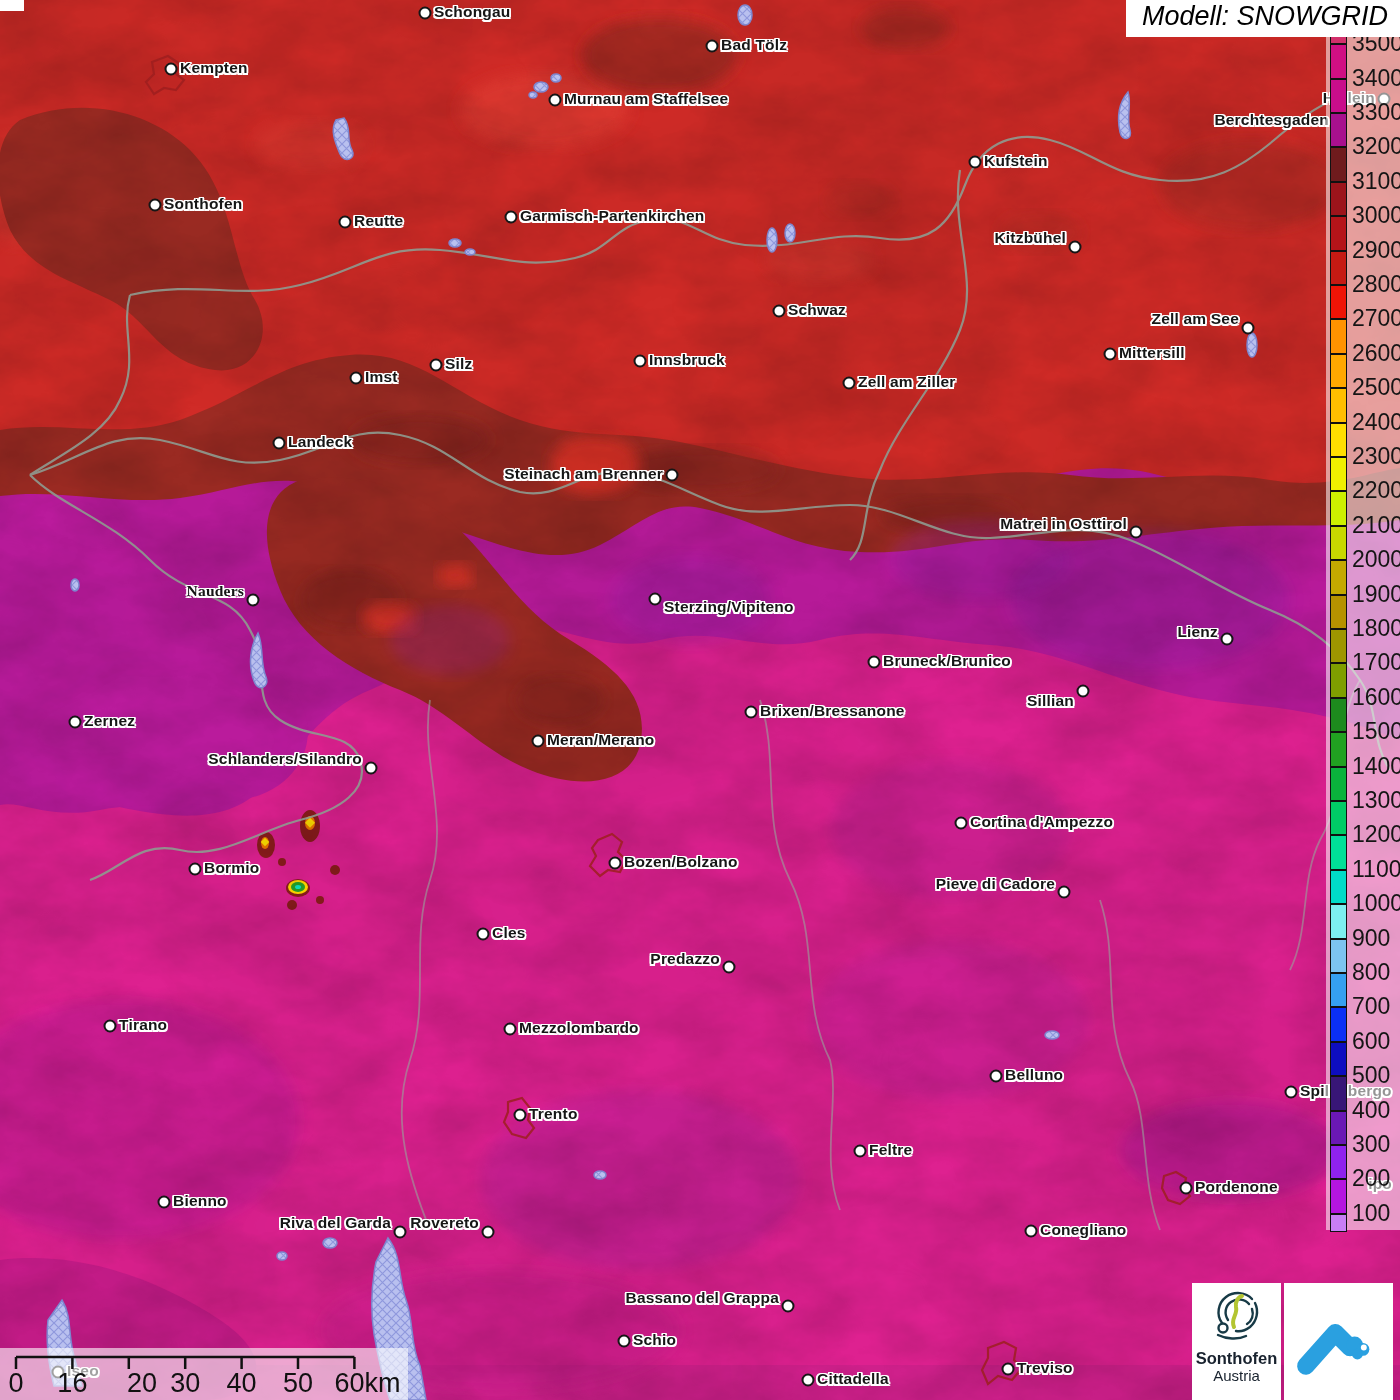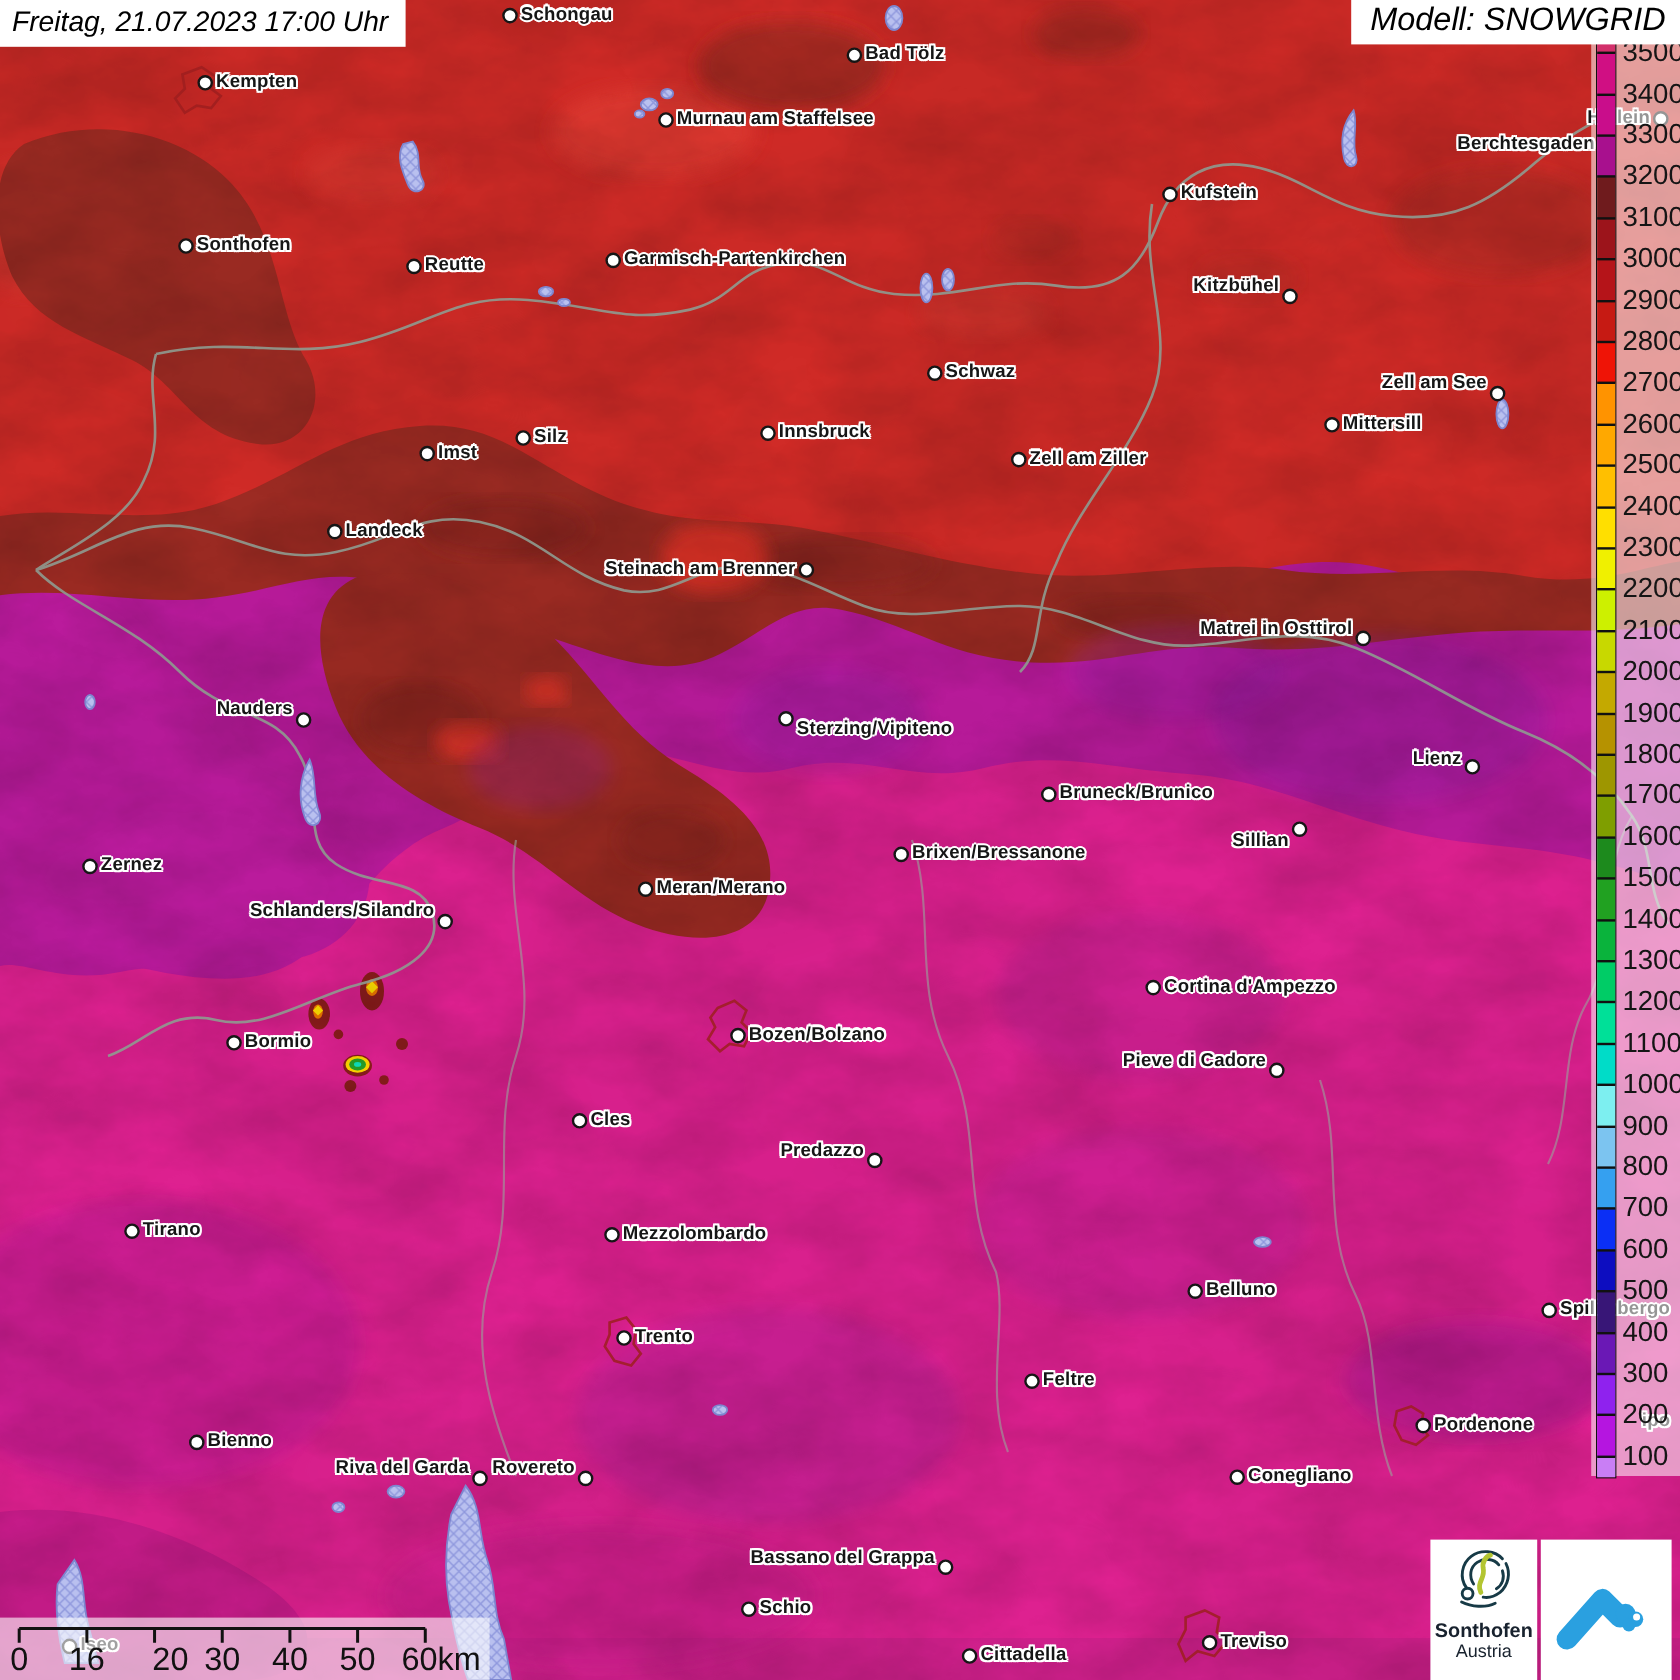--- a/index.html
+++ b/index.html
@@ -294,21 +294,21 @@
       <div class="city s-l" style="left: 672px; top: 475px;">
         <span class="dot"></span>
         <span class="lbl">Steinach am Brenner</span>
       </div>
       <div class="city s-l" style="left: 1136px; top: 532px;">
         <span class="dot"></span>
         <span class="lbl" style="top: -7px;">Matrei in Osttirol</span>
       </div>
       <div class="city s-l" style="left: 253px; top: 600px;">
         <span class="dot"></span>
-        <span class="lbl" style="top: -8px;">Nauders</span>
+        <span class="lbl" style="top: -8px; font-family: Liberation Serif, serif;">Nauders</span>
       </div>
       <div class="city s-r" style="left: 655px; top: 599px;">
         <span class="dot"></span>
         <span class="lbl" style="top: 9px;">Sterzing/Vipiteno</span>
       </div>
       <div class="city s-l" style="left: 1227px; top: 639px;">
         <span class="dot"></span>
         <span class="lbl" style="top: -6px;">Lienz</span>
       </div>
       <div class="city s-r" style="left: 874px; top: 662px;">
@@ -552,21 +552,20 @@
         <div class="lab" style="top: 1014.8px;">600</div>
         <div class="lab" style="top: 1049.2px;">500</div>
         <div class="lab" style="top: 1083.6px;">400</div>
         <div class="lab" style="top: 1118px;">300</div>
         <div class="lab" style="top: 1152.4px;">200</div>
         <div class="lab" style="top: 1186.8px;">100</div>
       </div>
   </div>
 
   <div id="titlebox">
-    <div class="l2">Freitag, 21.07.2023 17:00 Uhr</div>
   </div>
   <div id="modelbox">Modell: SNOWGRID</div>
 
   <div id="logo-geo">
     <svg width="58" height="62" viewBox="0 0 58 62">
       <g fill="none" stroke="#173a46" stroke-width="2.4" stroke-linecap="round">
         <path d="M14,40 C8,32 10,20 18,14 C26,8 38,9 44,16"></path>
         <path d="M20,37 C16,31 17,23 23,19 C29,15 37,16 41,21"></path>
         <path d="M47,20 C51,28 49,38 42,44 C38,47 33,49 28,48"></path>
         <path d="M44,26 C46,32 44,38 39,41"></path>

